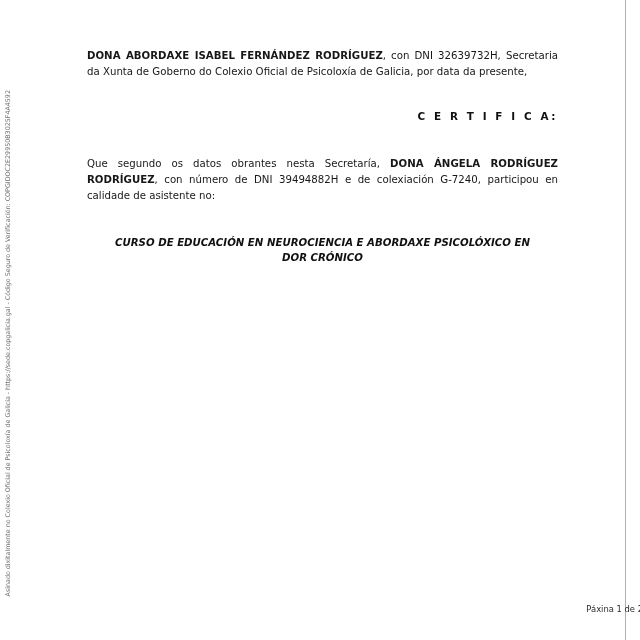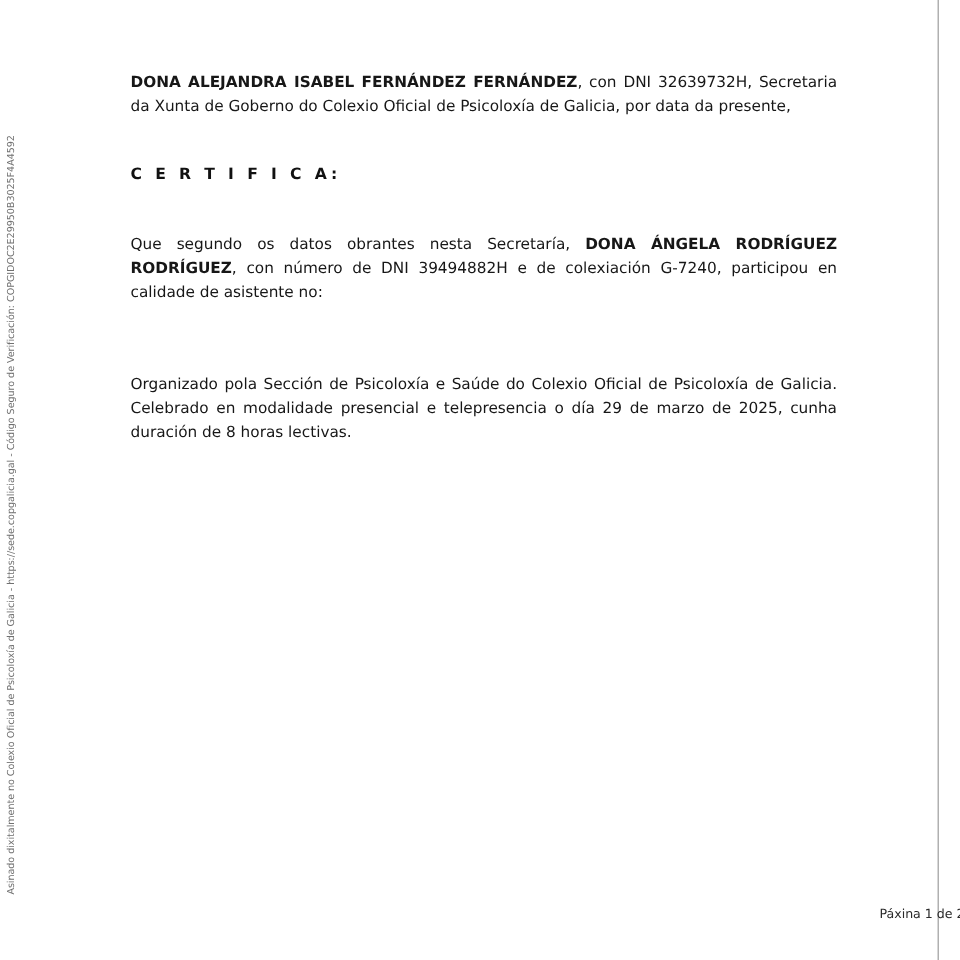--- a/index.html
+++ b/index.html
@@ -69,21 +69,21 @@
     text-align: justify;
     text-align-last: left;
   }
 
   .spacer-sm { height: 14px; }
   .spacer-md { height: 22px; }
   .spacer-lg { height: 30px; }
   .spacer-xl { height: 34px; }
 
   #certifica-heading {
-    text-align: left;
+    text-align: right;
     font-size: 10.4px;
     font-weight: bold;
     letter-spacing: 2.6px;
     color: #111111;
     margin: 0;
   }
 
   #course-title {
     text-align: center;
     font-size: 10.2px;
@@ -114,36 +114,36 @@
 <body>
 
 <div id="page-sheet">
 
   <div id="signature-stamp">
     <div class="vtext">Asinado dixitalmente no Colexio Oficial de Psicoloxía de Galicia - https://sede.copgalicia.gal - Código Seguro de Verificación: COPGIDOC2E29950B3025F4A4592</div>
   </div>
 
   <div id="doc-body">
 
-    <p class="para justify"><span class="strong-name">DONA ALEJANDRA ISABEL FERNÁNDEZ FERNÁNDEZ</span><span>, con DNI 32639732H, Secretaria da Xunta de Goberno do Colexio Oficial de Psicoloxía de Galicia, por data da presente,</span></p>
+    <p class="para justify"><span class="strong-name">DONA ABORDAXE ISABEL FERNÁNDEZ RODRÍGUEZ</span><span>, con DNI 32639732H, Secretaria da Xunta de Goberno do Colexio Oficial de Psicoloxía de Galicia, por data da presente,</span></p>
 
     <div class="spacer-lg"></div>
 
     <p id="certifica-heading">C E R T I F I C A:</p>
 
     <div class="spacer-xl"></div>
 
     <p class="para justify"><span>Que segundo os datos obrantes nesta Secretaría, </span><span class="strong-name">DONA ÁNGELA RODRÍGUEZ RODRÍGUEZ</span><span>, con número de DNI 39494882H e de colexiación G-7240, participou en calidade de asistente no:</span></p>
 
     <div class="spacer-lg"></div>
 
+    <p id="course-title">CURSO DE EDUCACIÓN EN NEUROCIENCIA E ABORDAXE PSICOLÓXICO EN DOR CRÓNICO</p>
 
     <div class="spacer-sm"></div>
 
-    <p class="para justify">Organizado pola Sección de Psicoloxía e Saúde do Colexio Oficial de Psicoloxía de Galicia. Celebrado en modalidade presencial e telepresencia o día 29 de marzo de 2025, cunha duración de 8 horas lectivas.</p>
 
     <div class="spacer-md"></div>
 
 
     <div id="page-footer">Páxina 1 de 2</div>
 
   </div>
 </div>
 
 </body></html>

